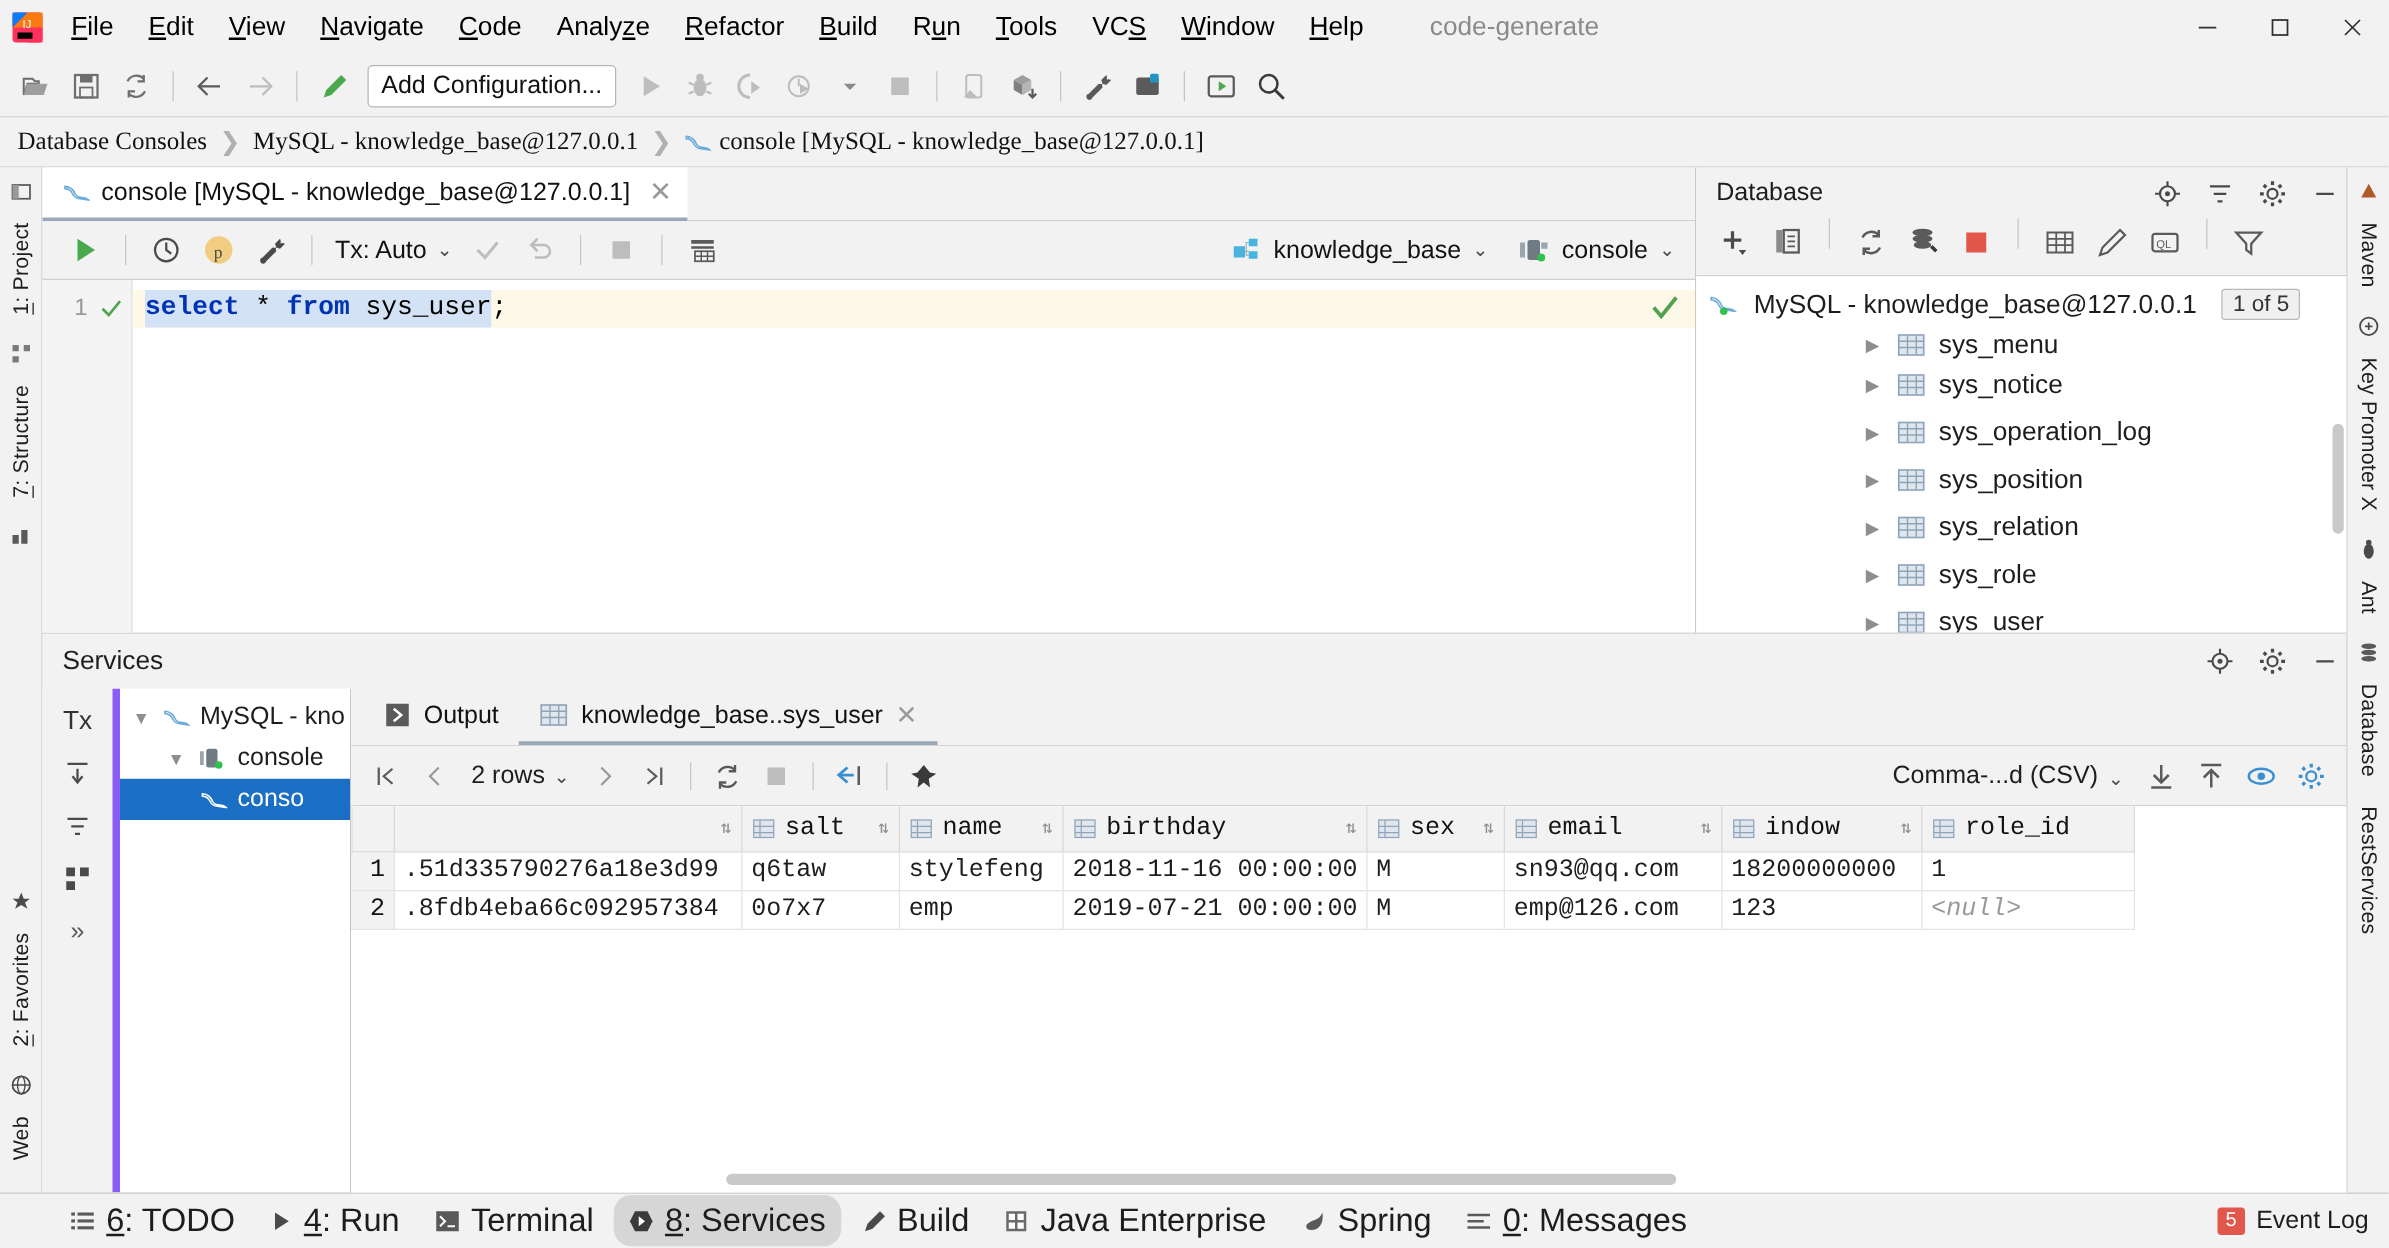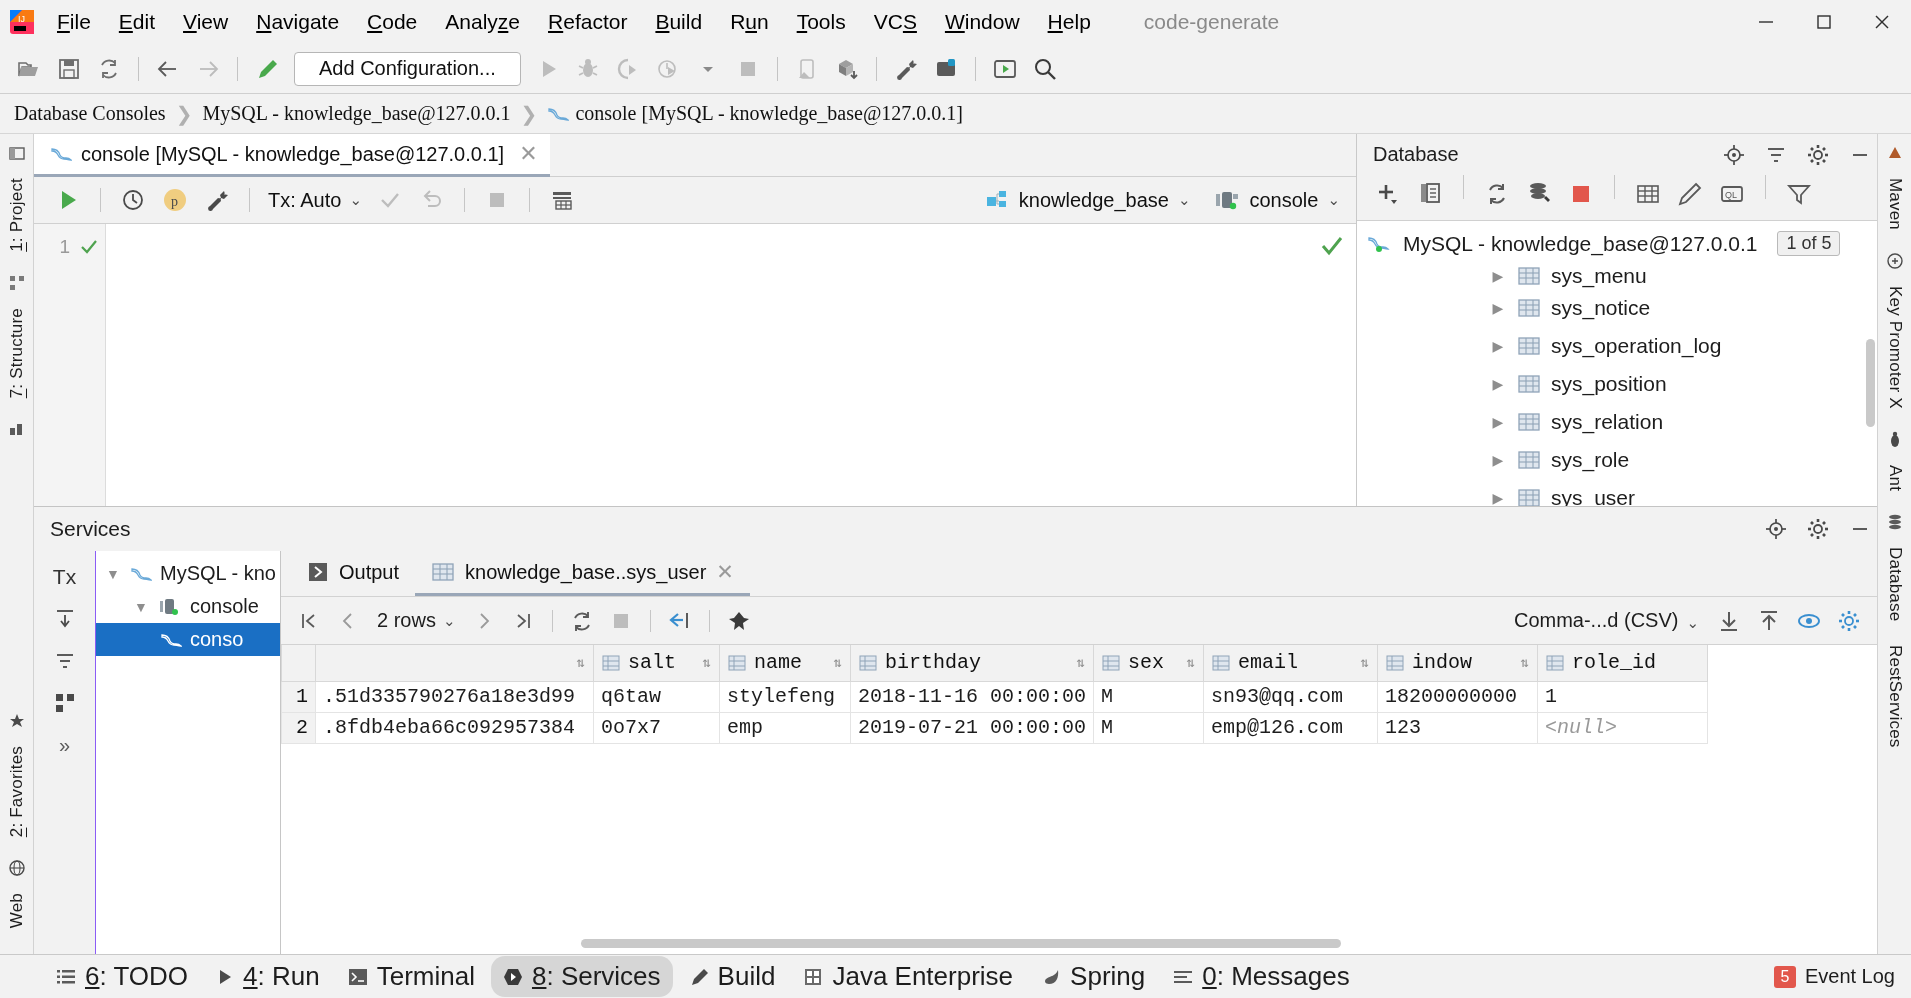--- a/index.html
+++ b/index.html
@@ -32,21 +32,21 @@
 
   
   .toolbar {
     height: 50px; flex: 0 0 50px; display: flex; align-items: center;
     background: #f2f2f2; border-bottom: 1px solid #cfcfcf; padding-left: 10px; gap: 2px;
   }
   .tb-btn { width: 38px; height: 38px; display:flex; align-items:center; justify-content:center; border-radius:3px;}
   .tb-sep { width: 1px; height: 24px; background: #c4c4c4; margin: 0 8px; }
   .addconf {
     height: 34px; border: 1px solid #b6b6b6; border-radius: 4px; background: #fff;
-    padding: 0 24px; display: flex; align-items: center; font-size: 20px; color:#111;
+    padding: 0 10px; display: flex; align-items: center; font-size: 20px; color:#111;
     margin: 0 6px;
   }
 
   
   .breadcrumb {
     height: 40px; flex: 0 0 40px; display: flex; align-items: center;
     padding-left: 14px; background: #f2f2f2; gap: 6px; font-size: 20px;
     border-bottom: 1px solid #d6d6d6;
     font-family: Liberation Serif, serif;
   }
@@ -121,21 +121,21 @@
   .tri { width: 18px; color:#8e8e8e; font-size:14px; display:flex; justify-content:center;}
   .badge { border:1px solid #b9b9b9; background:#f0f0f0; font-size:18px; padding:1px 8px; border-radius:3px; color:#333; margin-left:10px;}
   .db-scroll { position:absolute; right:2px; top:118px; width:9px; height:88px; background:#c9c9c9; border-radius:5px;}
 
   
   .services { flex:1 1 auto; display:flex; flex-direction:column; min-height:0; border-top:1px solid #c4c4c4;}
   .svc-head { height:44px; display:flex; align-items:center; padding-left:16px; gap:8px; background:#f2f2f2;}
   .svc-head .ttl { flex:1; font-size:21px;}
   .svc-body { flex:1 1 auto; display:flex; min-height:0; }
   .svc-left { width:247px; flex:0 0 247px; display:flex; min-height:0; border-right:1px solid #c6c6c6; background:#fff;}
-  .svc-vtools { width:62px; flex:0 0 62px; background:#f2f2f2; display:flex; flex-direction:column; align-items:center; gap:2px; padding-top:6px; border-right:1px solid #8b5cf6;}
+  .svc-vtools { width:62px; flex:0 0 62px; background:#f2f2f2; display:flex; flex-direction:column; align-items:center; gap:2px; padding-top:6px; border-right:6px solid #8b5cf6;}
   .svc-vbtn { width:46px;height:40px; display:flex;align-items:center;justify-content:center;border-radius:3px;}
   .svc-tree { flex:1 1 auto; background:#fff; padding-top:6px; overflow:hidden;}
   .svc-row { display:flex; align-items:center; height:33px; gap:8px; font-size:20px; white-space:nowrap;}
   .svc-row.sel { background:#1a6fc4; color:#fff; }
   .svc-main { flex:1 1 auto; display:flex; flex-direction:column; min-width:0; background:#fff;}
   .res-tabs { height:46px; display:flex; align-items:stretch; background:#f2f2f2; border-bottom:1px solid #d2d2d2; padding-left:10px;}
   .res-tab { display:flex; align-items:center; gap:10px; padding: 0 16px; font-size:20px; color:#111; border-bottom:3px solid transparent;}
   .res-tab.active { border-bottom-color:#9aa7b8; }
   .res-toolbar { height:48px; display:flex; align-items:center; gap:3px; padding-left:10px; background:#f2f2f2; border-bottom:1px solid #d2d2d2;}
   .rt-btn { width:36px;height:36px;display:flex;align-items:center;justify-content:center;border-radius:3px; color:#5a5a5a;}
@@ -508,20 +508,24 @@
               <div class="gline">
                 <span>1</span>
                 <span>
                   <svg width="18" height="18" viewBox="0 0 18 18">
                       <path d="M2 9 L7 14 L16 3" fill="none" stroke="#4fa34f" stroke-width="2.2"></path>
                     </svg>
                 </span>
               </div>
             </div>
             <div class="code-area">
+              <div class="code-line">
+                <span class="sel"><span class="kw">select</span><span class="op"> * </span><span class="kw">from</span><span class="op"> sys_user</span></span>
+                  <span class="op">;</span>
+              </div>
               <div class="code-check">
                 <svg width="24" height="24" viewBox="0 0 24 24">
                     <path d="M3 12 L9 19 L21 4" fill="none" stroke="#4fa34f" stroke-width="3"></path>
                   </svg>
               </div>
             </div>
           </div>
         </div>
 
         <div class="dbpanel">

